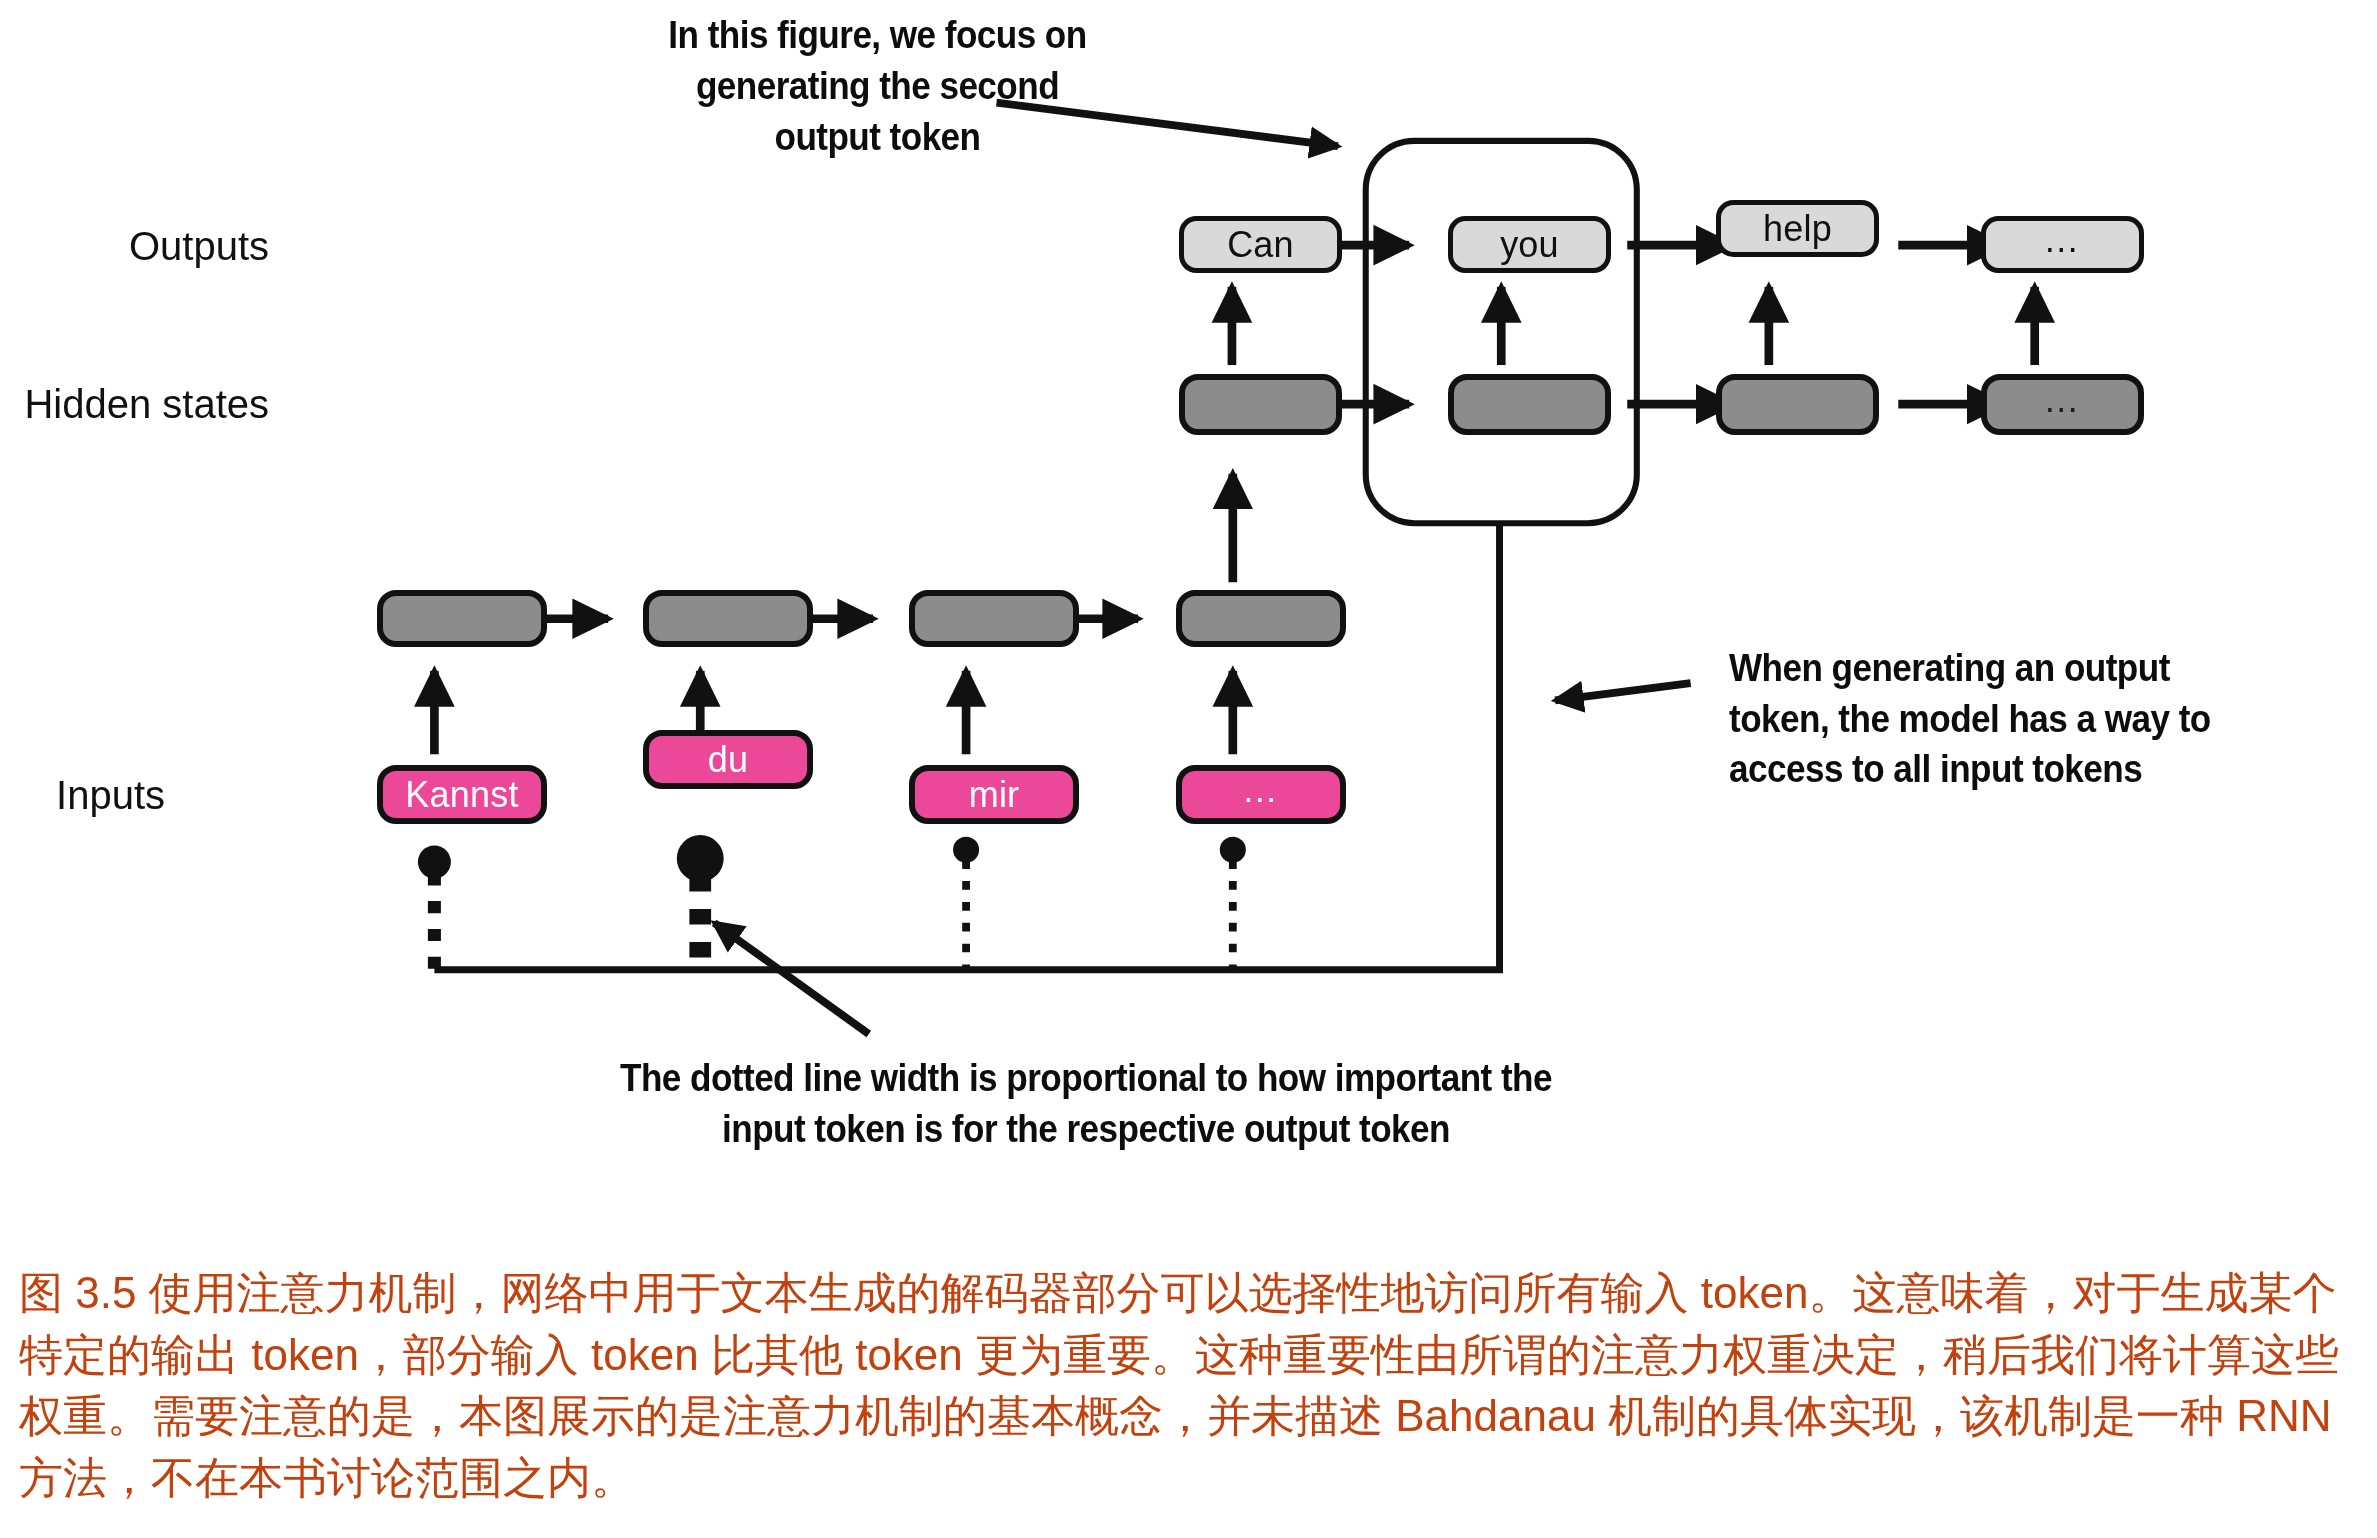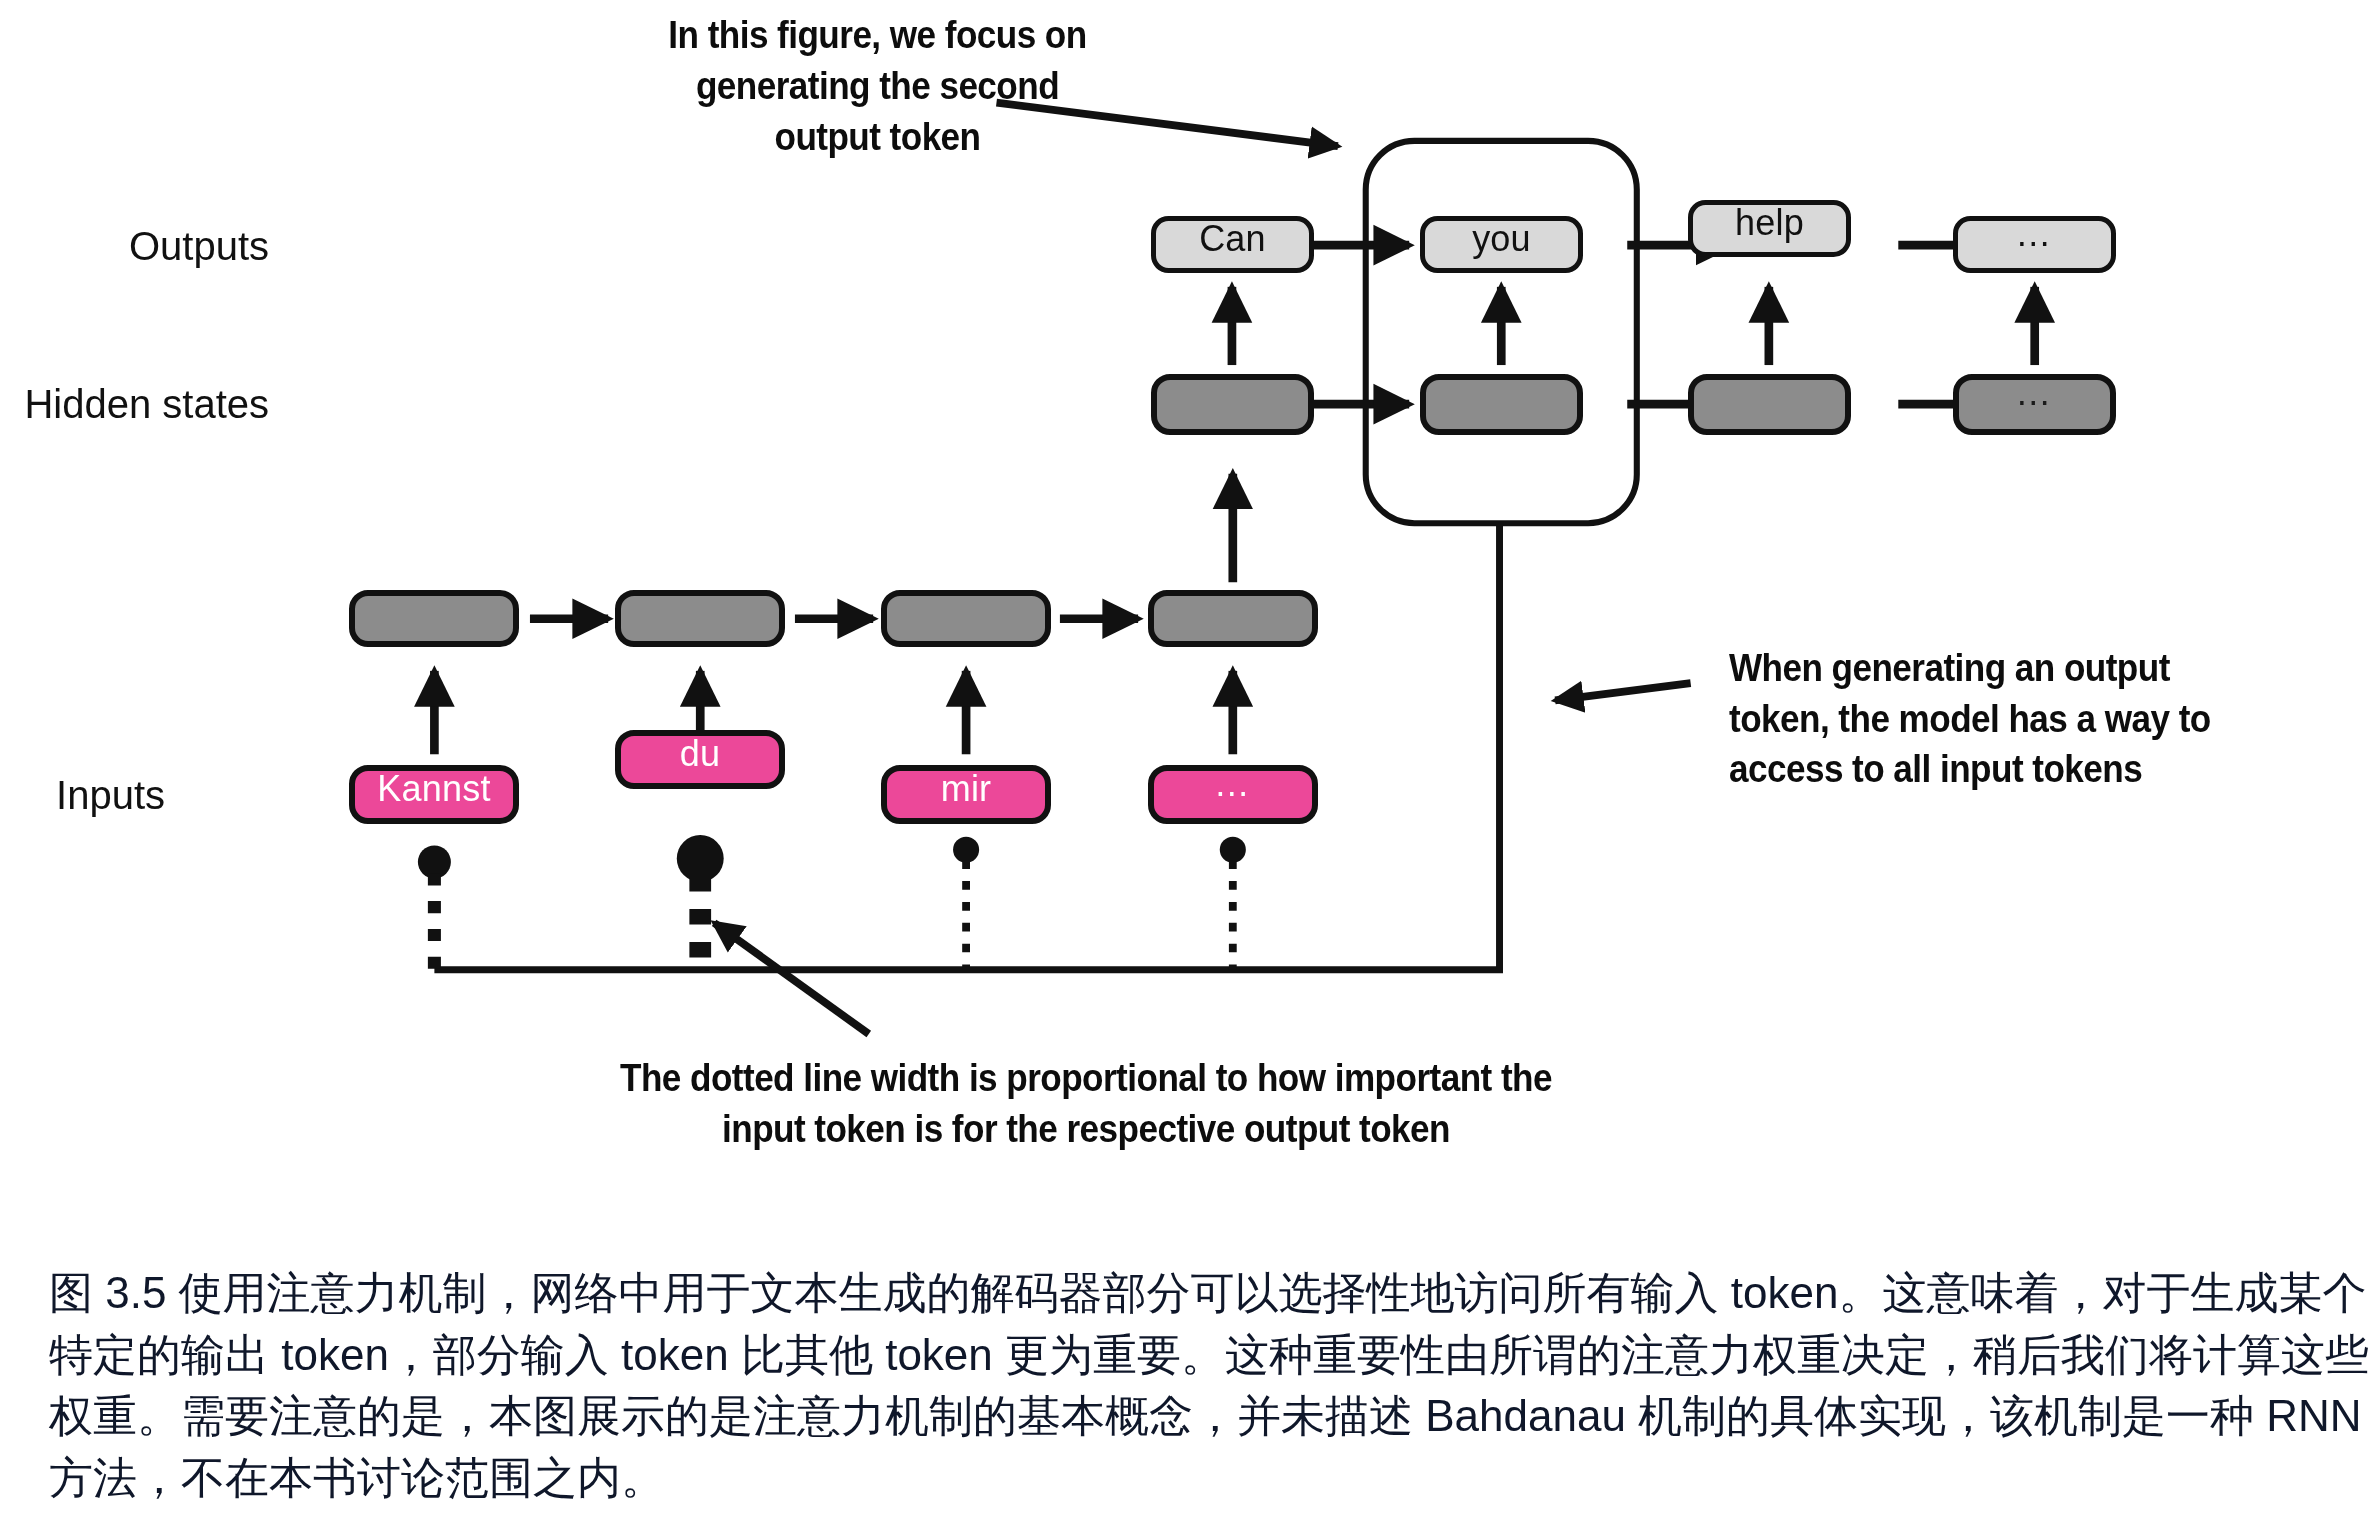--- a/index.html
+++ b/index.html
@@ -31,26 +31,28 @@
     height: 1234px;
   }
 
   
   .node {
     position: absolute;
     box-sizing: border-box;
     border: 6px solid #111111;
     border-radius: 19px;
     display: flex;
+    align-items: center;
     justify-content: center;
     font-family: "Liberation Sans", sans-serif;
     font-size: 36px;
     line-height: 1;
     letter-spacing: 0.2px;
     user-select: none;
+    margin-left: 28px;
   }
   .node.output {
     background: #d9d9d9;
     color: #111111;
     width: 163px;
     height: 57px;
     border-width: 5.2px;
     border-radius: 17.4px;
   }
   .node.hidden {
@@ -111,24 +113,23 @@
 
   
   #caption {
     position: absolute;
     left: 19px;
     top: 1262px;
     width: 2329px;
     font-family: "Liberation Sans", "DejaVu Sans", sans-serif;
     font-size: 44px;
     line-height: 1.40;
-    color: #0f172a;
+    color: #c2410c;
     letter-spacing: 0px;
     user-select: none;
-    margin-left: 30px;
   }
 </style>
 </head>
 <body>
 
 <div id="stage">
 
   <svg id="diagram" viewBox="0 0 2736 1420">
     <defs>
       <marker id="ahead" viewBox="0 0 12 12" refX="9.5" refY="6" markerWidth="5.2" markerHeight="5.2" orient="auto-start-reverse">

